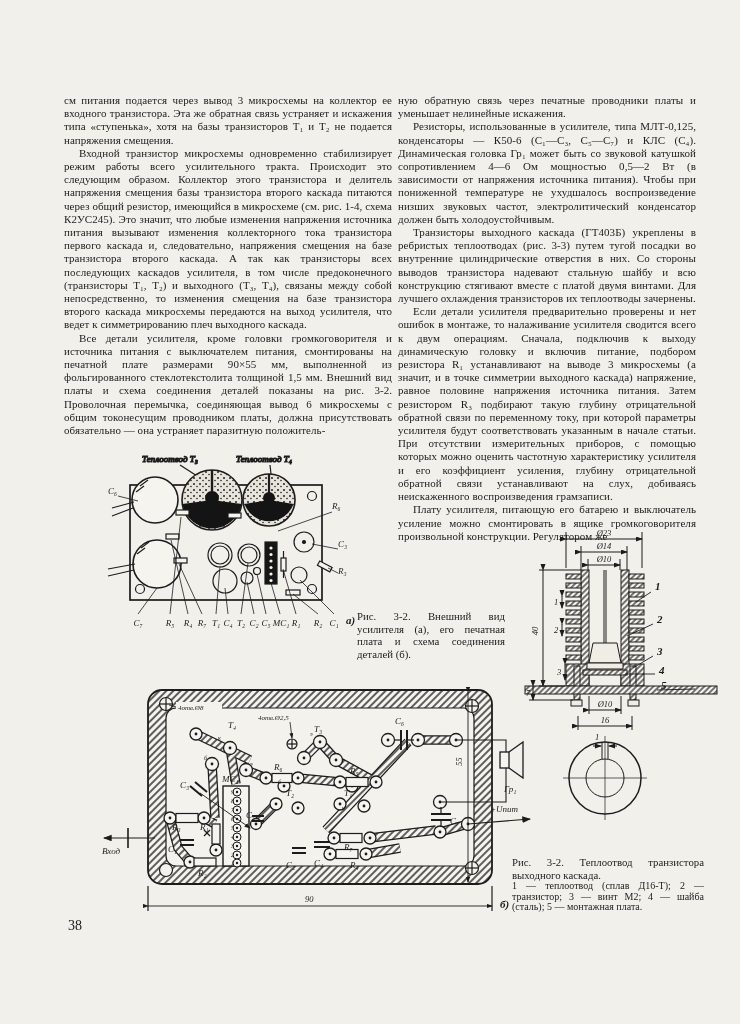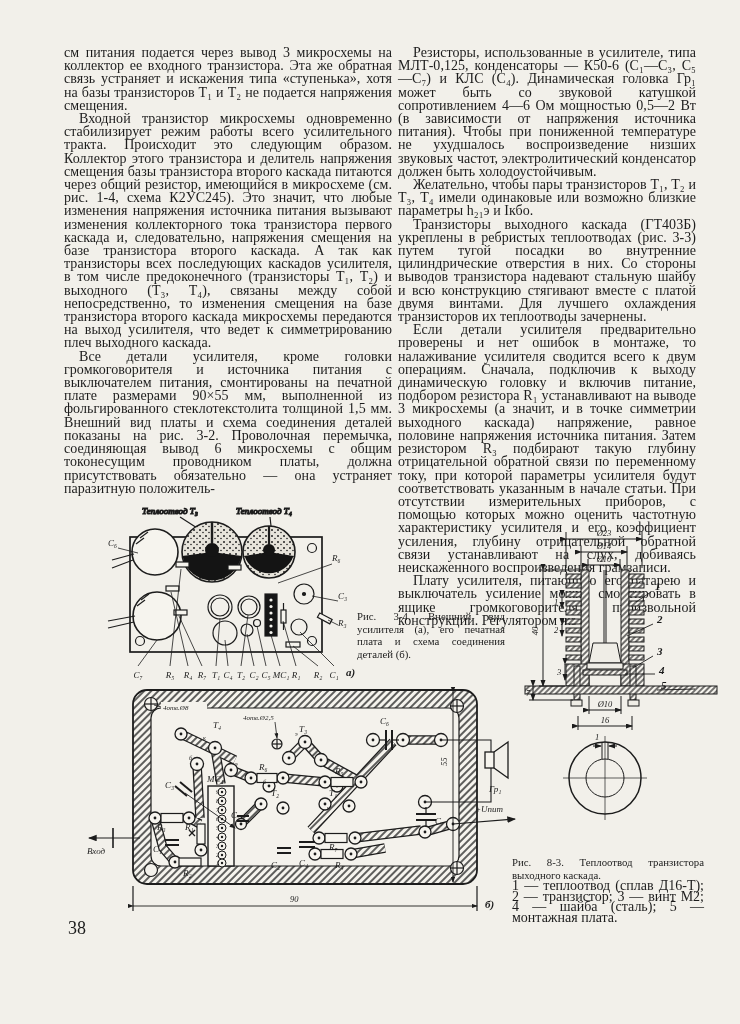--- a/index.html
+++ b/index.html
@@ -2,26 +2,26 @@
 <html lang="ru"><head>
 <meta charset="utf-8">
 <style>
   html,body{margin:0;padding:0;}
   body{
     width:740px;height:1024px;position:relative;overflow:hidden;
     background:#f2f0ea;
     font-family:"Liberation Serif","DejaVu Serif",serif;
     color:#1c1c1c;
   }
-  .col{position:absolute;text-align:justify;font-size:14px;line-height:13.2px;letter-spacing:.05px;}
+  .col{position:absolute;text-align:justify;font-size:11px;line-height:13.2px;letter-spacing:.05px;margin-top:48px;}
   .col p{margin:0;text-indent:15px;}
   .col p.noindent{text-indent:0;}
   .cap{position:absolute;text-align:justify;font-size:10.8px;line-height:12.6px;}
-  .cap-legend{font-size:14px;line-height:10.6px;}
-  .pagenum{position:absolute;left:68px;top:918px;font-size:18px;}
+  .cap-legend{font-size:10px;line-height:10.6px;}
+  .pagenum{position:absolute;left:68px;top:918px;font-size:14px;}
   .figwrap{position:absolute;}
   svg text{font-family:"Liberation Serif","DejaVu Serif",serif;fill:#1c1c1c;}
   .flab{font-style:italic;font-size:9px;}
   .flab-sm{font-style:italic;font-size:7px;}
   .flab-xs{font-style:italic;font-size:6px;}
   .fmark{font-style:italic;font-weight:bold;font-size:11px;}
   .fdim{font-style:italic;font-size:8.5px;}
 </style>
 </head>
 <body>
@@ -50,28 +50,28 @@
   </defs>
 </svg>
 
 <div class="col" style="left:64px;top:46px;width:328px;">
   <p class="noindent">см питания подается через вывод 3 микросхемы на коллектор ее входного транзистора. Эта же обратная связь устраняет и искажения типа «ступенька», хотя на базы транзисторов Т₁ и Т₂ не подается напряжения смещения.</p>
   <p>Входной транзистор микросхемы одновременно стабилизирует режим работы всего усилительного тракта. Происходит это следующим образом. Коллектор этого транзистора и делитель напряжения смещения базы транзистора второго каскада питаются через общий резистор, имеющийся в микросхеме (см. рис. 1-4, схема К2УС245). Это значит, что любые изменения напряжения источника питания вызывают изменения коллекторного тока транзистора первого каскада и, следовательно, напряжения смещения на базе транзистора второго каскада. А так как транзисторы всех последующих каскадов усилителя, в том числе предоконечного (транзисторы Т₁, Т₂) и выходного (Т₃, Т₄), связаны между собой непосредственно, то изменения смещения на базе транзистора второго каскада микросхемы передаются на выход усилителя, что ведет к симметрированию плеч выходного каскада.</p>
   <p>Все детали усилителя, кроме головки громкоговорителя и источника питания с выключателем питания, смонтированы на печатной плате размерами 90×55 мм, выполненной из фольгированного стеклотекстолита толщиной 1,5 мм. Внешний вид платы и схема соединения деталей показаны на рис. 3-2. Проволочная перемычка, соединяющая вывод 6 микросхемы с общим токонесущим проводником платы, должна присутствовать обязательно — она устраняет паразитную положитель-</p>
 </div>
 
 <div class="col" style="left:398px;top:46px;width:298px;">
+  <p class="noindent">ную обратную связь через печатные проводники платы и уменьшает нелинейные искажения.</p>
   <p>Резисторы, использованные в усилителе, типа МЛТ-0,125, конденсаторы — К50-6 (С₁—С₃, С₅—С₇) и КЛС (С₄). Динамическая головка Гр₁ может быть со звуковой катушкой сопротивлением 4—6 Ом мощностью 0,5—2 Вт (в зависимости от напряжения источника питания). Чтобы при пониженной температуре не ухудшалось воспроизведение низших звуковых частот, электролитический конденсатор должен быть холодоустойчивым.</p>
-  <p>Желательно, чтобы пары транзисторов Т₁, Т₂ и Т₃, Т₄ имели одинаковые или возможно близкие параметры h₂₁э и Iкбо.</p>
   <p>Транзисторы выходного каскада (ГТ403Б) укреплены в ребристых теплоотводах (рис. 3-3) путем тугой посадки во внутренние цилиндрические отверстия в них. Со стороны выводов транзистора надевают стальную шайбу и всю конструкцию стягивают вместе с платой двумя винтами. Для лучшего охлаждения транзисторов их теплоотводы зачернены.</p>
   <p>Если детали усилителя предварительно проверены и нет ошибок в монтаже, то налаживание усилителя сводится всего к двум операциям. Сначала, подключив к выходу динамическую головку и включив питание, подбором резистора R₁ устанавливают на выводе 3 микросхемы (а значит, и в точке симметрии выходного каскада) напряжение, равное половине напряжения источника питания. Затем резистором R₃ подбирают такую глубину отрицательной обратной связи по переменному току, при которой параметры усилителя будут соответствовать указанным в начале статьи. При отсутствии измерительных приборов, с помощью которых можно оценить частотную характеристику усилителя и его коэффициент усиления, глубину отрицательной обратной связи устанавливают на слух, добиваясь неискаженного воспроизведения грамзаписи.</p>
   <p>Плату усилителя, питающую его батарею и выключатель усиление можно смонтировать в ящике громкоговорителя произвольной конструкции. Регулятором же</p>
 </div>
 
-<div class="figwrap" style="left:78px;top:504px;width:292px;height:192px;">
+<div class="figwrap" style="left:78px;top:452px;width:292px;height:192px;">
 <svg viewBox="0 0 292 192" width="292" height="192">
   <g stroke="#1c1c1c" fill="none" stroke-width="1.2">
 
     <text class="flab" x="64" y="10">Теплоотвод Т₃</text>
     <text class="flab" x="158" y="10">Теплоотвод Т₄</text>
     <line x1="102" y1="13" x2="130" y2="31"></line>
         <line x1="192" y1="13" x2="194" y2="31"></line>
 
     <rect x="52" y="33" width="192" height="115" stroke-width="1.7"></rect>
     <circle cx="234" cy="44" r="4.5"></circle>
@@ -170,21 +170,21 @@
     <text class="flab" x="188" y="174">С₅</text>
     <text class="flab" x="203" y="174">МС₁</text>
     <text class="flab" x="218" y="174">R₁</text>
     <text class="flab" x="240" y="174">R₂</text>
     <text class="flab" x="256" y="174">С₁</text>
   </g>
   <text class="fmark" x="268" y="172">а)</text>
 </svg>
 </div>
 
-<div class="cap" style="left:357px;top:610px;width:148px;">Рис. 3-4. Внешний вид усилителя (а), его печатная плата и схема соединения деталей (б).</div>
+<div class="cap" style="left:357px;top:610px;width:148px;">Рис. 3-2. Внешний вид усилителя (а), его печатная плата и схема соединения деталей (б).</div>
 
 <div class="figwrap" style="left:505px;top:528px;width:232px;height:296px;">
 <svg viewBox="0 0 232 296" width="232" height="296">
   <g stroke="#1c1c1c" fill="none" stroke-width="1">
 
     <line x1="61" y1="11" x2="137" y2="11" marker-start="url(#ars)" marker-end="url(#ars)"></line>
     <line x1="61" y1="4" x2="61" y2="40"></line>
         <line x1="137" y1="4" x2="137" y2="40"></line>
     <line x1="76" y1="24" x2="122" y2="24" marker-start="url(#ars)" marker-end="url(#ars)"></line>
     <line x1="83" y1="37" x2="115" y2="37" marker-start="url(#ars)" marker-end="url(#ars)"></line>
@@ -288,25 +288,25 @@
     <text x="150" y="62">1</text>
     <text x="152" y="95">2</text>
     <text x="152" y="127">3</text>
     <text x="154" y="146">4</text>
     <text x="156" y="161">5</text>
   </g>
 </svg>
 </div>
 
 <div class="cap" style="left:512px;top:856px;width:192px;">
-  <div>Рис. 8-3. Теплоотвод транзистора выходного каскада.</div>
+  <div>Рис. 3-2. Теплоотвод транзистора выходного каскада.</div>
   <div class="cap-legend">1 — теплоотвод (сплав Д16-Т); 2 — транзистор; 3 — винт М2; 4 — шайба (сталь); 5 — монтажная плата.</div>
 </div>
 
-<div class="figwrap" style="left:85px;top:678px;width:440px;height:240px;">
+<div class="figwrap" style="left:100px;top:678px;width:440px;height:240px;">
 <svg viewBox="0 0 440 240" width="440" height="240">
   <g stroke="#1c1c1c" stroke-width="1.2" fill="none">
 
     <rect x="48" y="12" width="344" height="194" rx="14" fill="url(#ht)" stroke-width="1.8"></rect>
     <rect x="66" y="30" width="308" height="158" rx="10" fill="#f4f2ec"></rect>
 
     <g>
       <circle cx="66" cy="26" r="6.5" fill="#f4f2ec"></circle>
           <line x1="59.5" y1="26" x2="72.5" y2="26"></line>
           <line x1="66" y1="19.5" x2="66" y2="32.5"></line>

